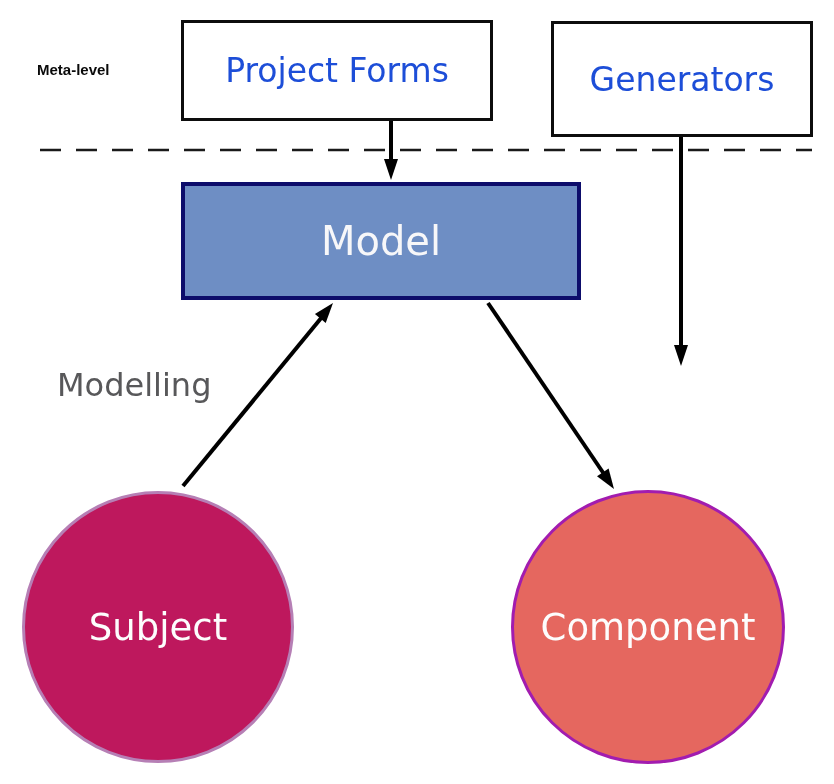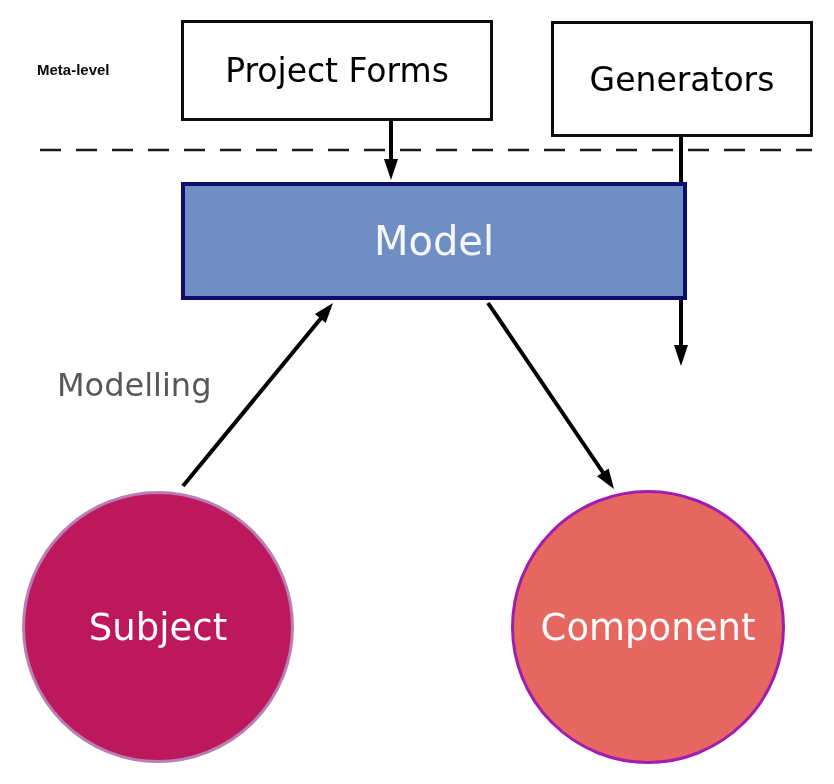--- a/index.html
+++ b/index.html
@@ -35,27 +35,27 @@
   .node-box {
     position: absolute;
     box-sizing: border-box;
     background: #ffffff;
     border: 3px solid #0d0d0d;
     display: flex;
     align-items: center;
     justify-content: center;
   }
   .node-box .box-label {
-    color: #000000;
+    color: #1d4ed8;
     font-size: 33px;
   }
   .box-project-forms { left: 181px; top: 20px;  width: 312px; height: 101px; }
   .box-generators    { left: 551px; top: 21px;  width: 262px; height: 116px; }
   .box-model {
-    left: 181px; top: 182px; width: 506px; height: 118px;
+    left: 181px; top: 182px; width: 400px; height: 118px;
     background: #6e8ec4;
     border: 4px solid #0d0d6b;
   }
   .box-model .model-label {
     color: #f7f7f9;
     font-size: 40px;
   }
   .node-circle {
     position: absolute;
     box-sizing: border-box;

